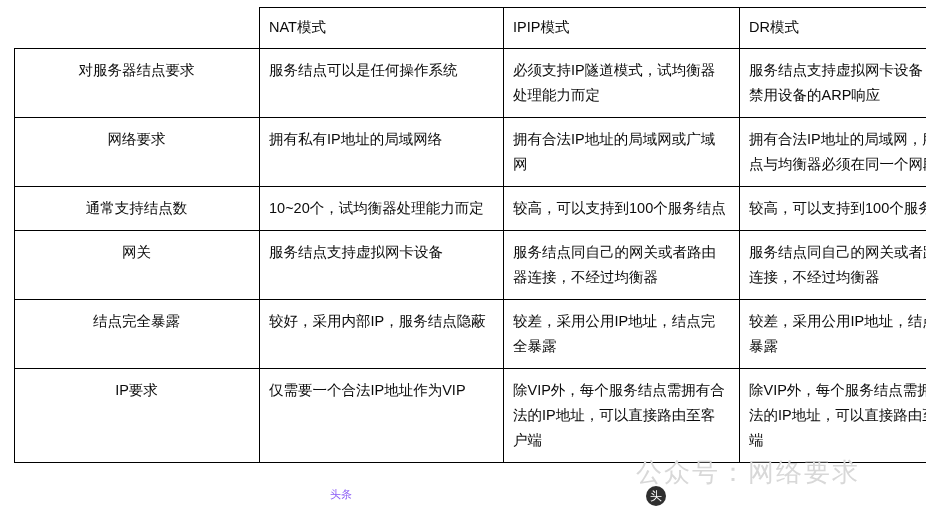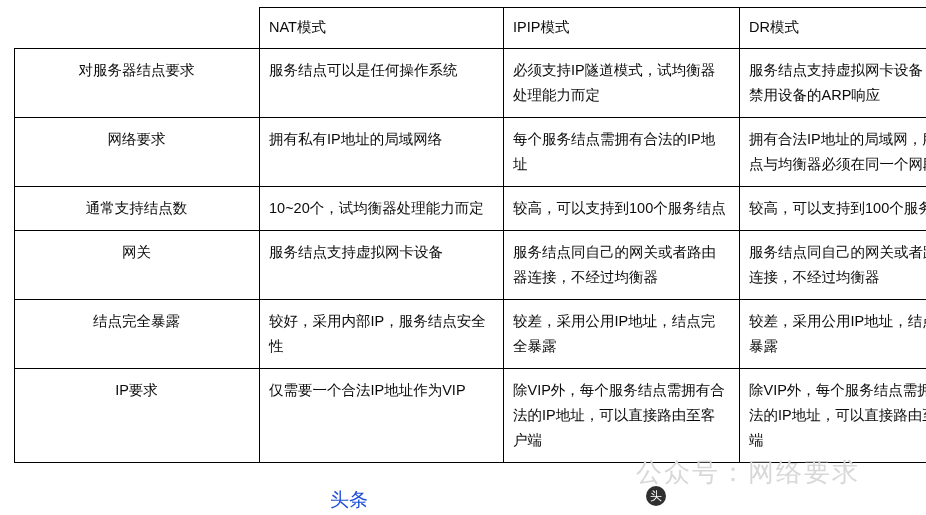--- a/index.html
+++ b/index.html
@@ -89,22 +89,22 @@
     color: #ffffff;
     font-size: 12px;
     line-height: 20px;
     text-align: center;
     font-family: "Liberation Sans", sans-serif;
   }
   .wm-small-mid {
     position: absolute;
     left: 330px;
     top: 487px;
-    font-size: 19px;
-    color: #1d4ed8;
+    font-size: 11px;
+    color: #8b5cf6;
     white-space: nowrap;
     font-family: "Liberation Sans", sans-serif;
     pointer-events: none;
   }
 </style>
 </head>
 <body>
 
 <div class="sheet">
 
@@ -120,41 +120,41 @@
       <tr>
         <td class="col-label">对服务器结点要求</td>
         <td class="col-nat">服务结点可以是任何操作系统</td>
         <td class="col-ipip">必须支持IP隧道模式，试均衡器处理能力而定</td>
         <td class="col-dr">服务结点支持虚拟网卡设备，能够禁用设备的ARP响应</td>
       </tr>
 
       <tr>
         <td class="col-label">网络要求</td>
         <td class="col-nat">拥有私有IP地址的局域网络</td>
-        <td class="col-ipip">每个服务结点需拥有合法的IP地址</td>
+        <td class="col-ipip">拥有合法IP地址的局域网或广域网</td>
         <td class="col-dr">拥有合法IP地址的局域网，服务结点与均衡器必须在同一个网段</td>
       </tr>
 
       <tr>
         <td class="col-label">通常支持结点数</td>
         <td class="col-nat">10~20个，试均衡器处理能力而定</td>
         <td class="col-ipip">较高，可以支持到100个服务结点</td>
         <td class="col-dr">较高，可以支持到100个服务结点</td>
       </tr>
 
       <tr>
         <td class="col-label">网关</td>
         <td class="col-nat">服务结点支持虚拟网卡设备</td>
         <td class="col-ipip">服务结点同自己的网关或者路由器连接，不经过均衡器</td>
         <td class="col-dr">服务结点同自己的网关或者路由器连接，不经过均衡器</td>
       </tr>
 
       <tr>
         <td class="col-label">结点完全暴露</td>
-        <td class="col-nat">较好，采用内部IP，服务结点安全性</td>
+        <td class="col-nat">较好，采用内部IP，服务结点隐蔽</td>
         <td class="col-ipip">较差，采用公用IP地址，结点完全暴露</td>
         <td class="col-dr">较差，采用公用IP地址，结点完全暴露</td>
       </tr>
 
       <tr>
         <td class="col-label">IP要求</td>
         <td class="col-nat">仅需要一个合法IP地址作为VIP</td>
         <td class="col-ipip">除VIP外，每个服务结点需拥有合法的IP地址，可以直接路由至客户端</td>
         <td class="col-dr">除VIP外，每个服务结点需拥有合法的IP地址，可以直接路由至客户端</td>
       </tr>

